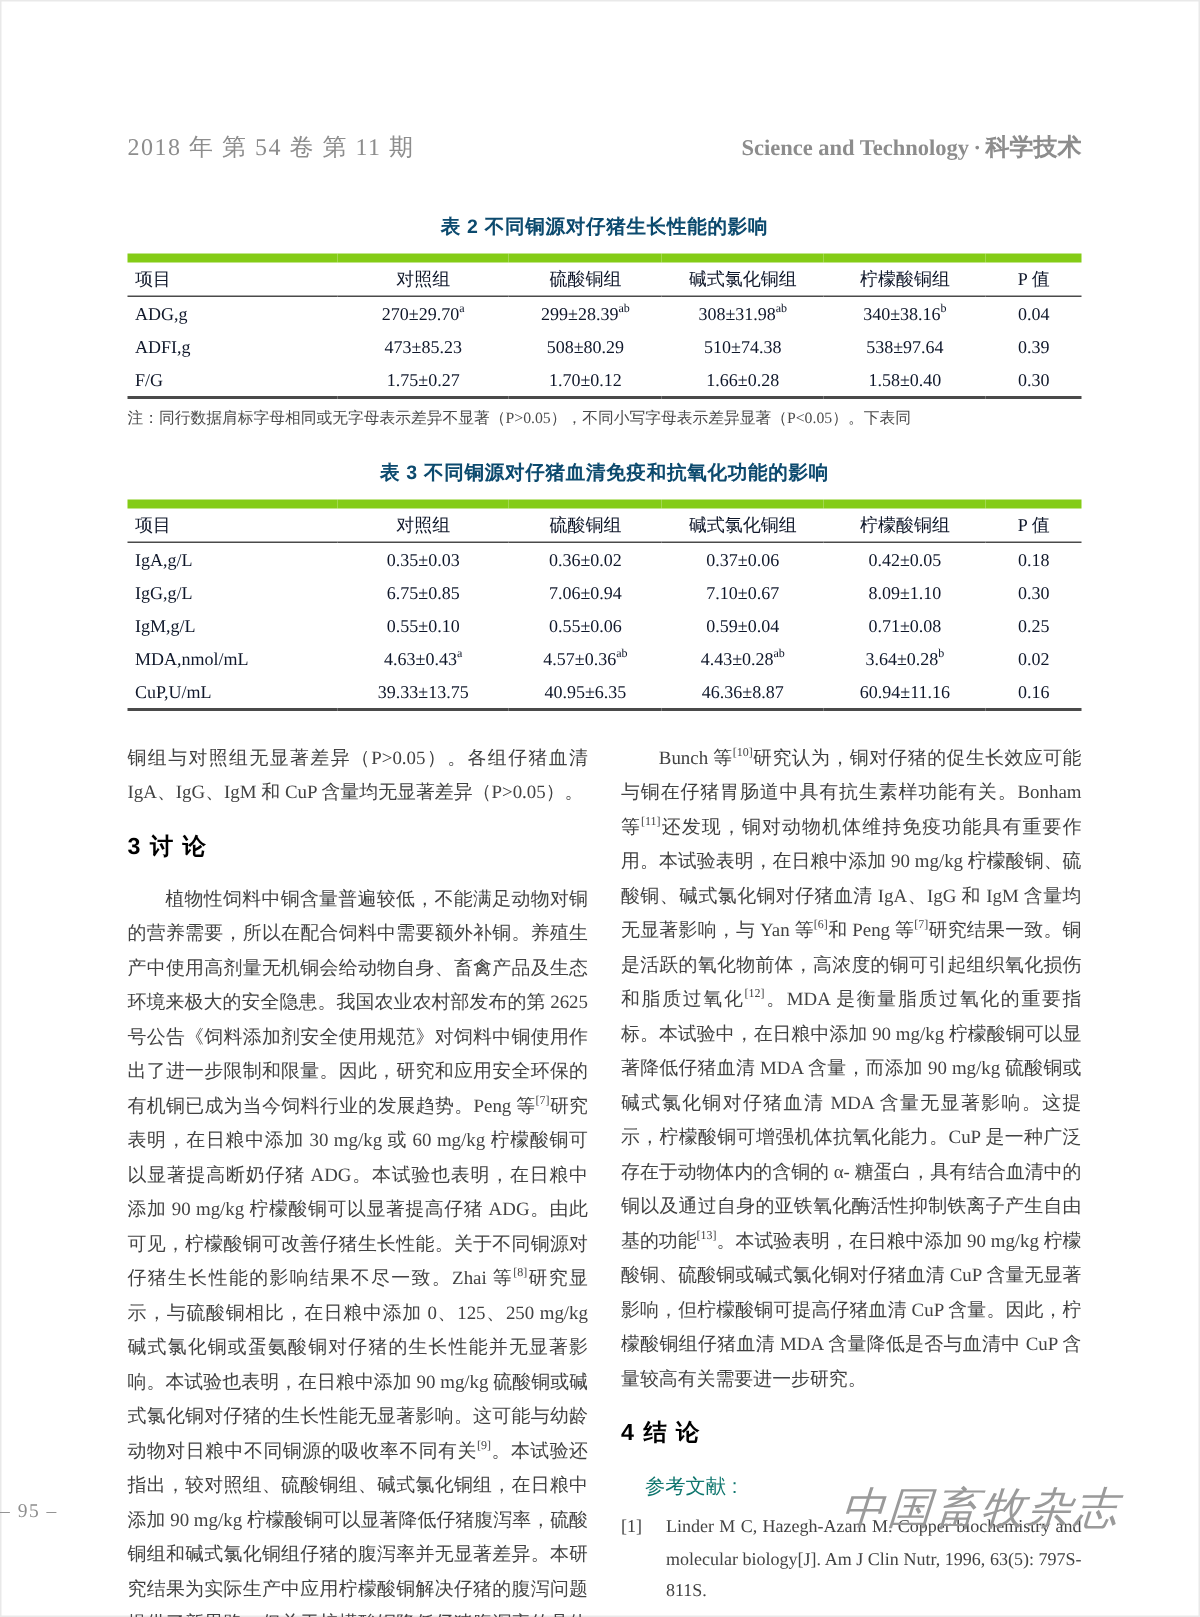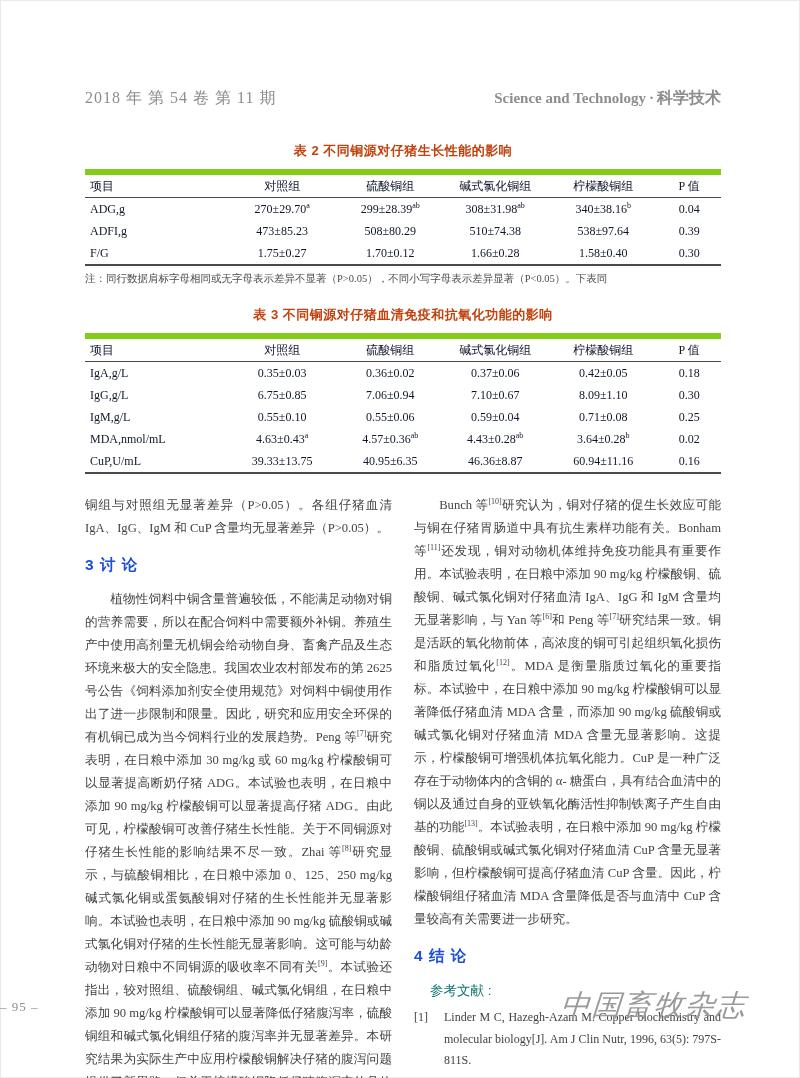--- a/index.html
+++ b/index.html
@@ -18,21 +18,21 @@
     color:#8d8d8d;
   }
   .issue { font-size:16px; letter-spacing:1px; }
   .sec-right { font-size:15px; }
   .sec-en { font-family:"Liberation Serif","DejaVu Serif",serif; font-weight:bold; }
   .sec-dot { margin:0 3px; font-weight:bold; }
   .sec-cn { font-family:"Liberation Sans","DejaVu Sans",sans-serif; font-weight:bold; font-size:16px; }
 
   
   .tbl-title {
-    text-align:center; font-weight:bold; color:#c2410c;
+    text-align:center; font-weight:bold; color:#0c4a6e;
     font-family:"Liberation Sans","DejaVu Sans",sans-serif;
     font-size:13px; letter-spacing:0.5px;
   }
   .t2-title { margin-top:33px; }
   .t3-title { margin-top:20px; }
   table.tbl {
     width:100%; border-collapse:collapse; table-layout:fixed;
     margin-top:9px; font-size:12px; color:#0f172a;
     border-top:6px solid #84cc16; border-bottom:2px solid #4a4a4a;
   }
@@ -49,21 +49,21 @@
   
   .cols {
     display:flex; gap:22px; margin-top:20px;
     font-size:12.6px; line-height:23px; text-align:justify; color:#424242;
   }
   .col { width:307px; }
   .cols p { margin:0; }
   .indent { text-indent:2em; }
   .sec-head {
     font-family:"Liberation Sans","DejaVu Sans",sans-serif;
-    font-size:15.5px; font-weight:bold; color:#1d4ed8;
+    font-size:15.5px; font-weight:bold; color:#000000;
     margin:13px 0 12px 0; letter-spacing:1px;
   }
   .refs-head {
     font-family:"Liberation Sans","DejaVu Sans",sans-serif;
     font-size:13.5px; font-weight:normal; color:#0f766e;
     margin:10px 0 5px 16px;
   }
   .ref { position:relative; padding-left:30px; font-size:12px; line-height:21.5px; text-align:justify; }
   .ref-marker { position:absolute; left:0; top:0; }
 

